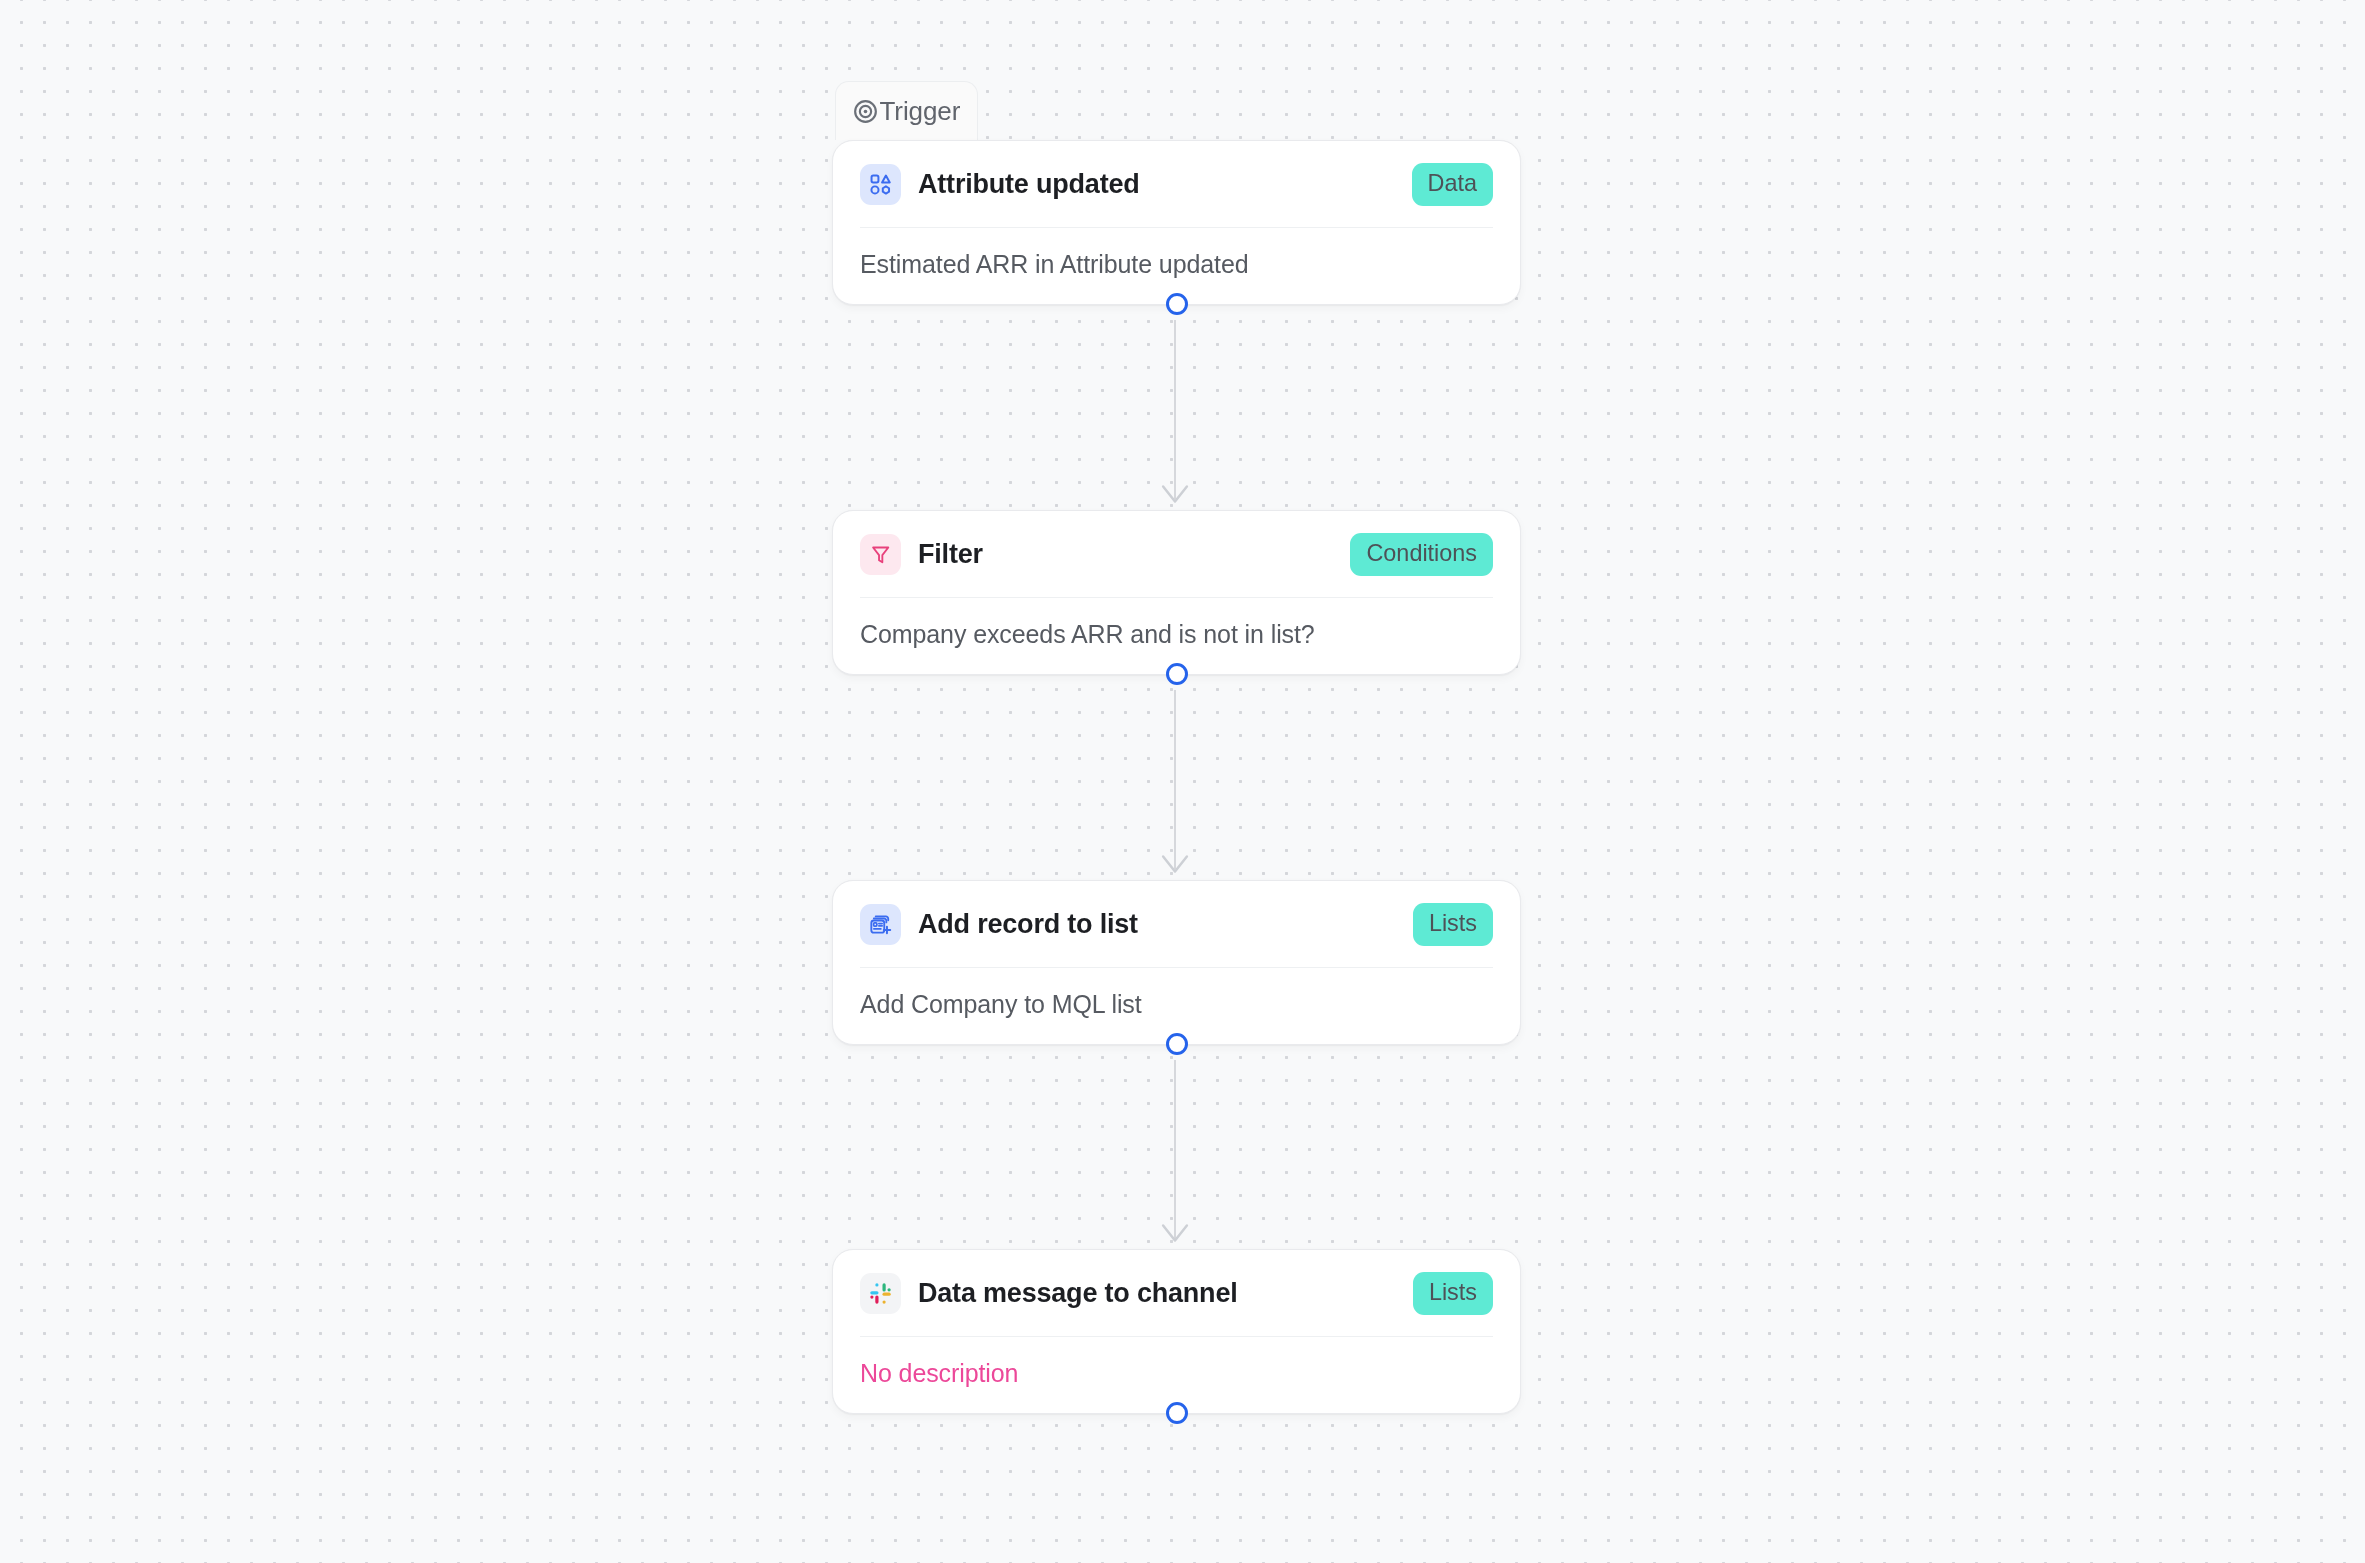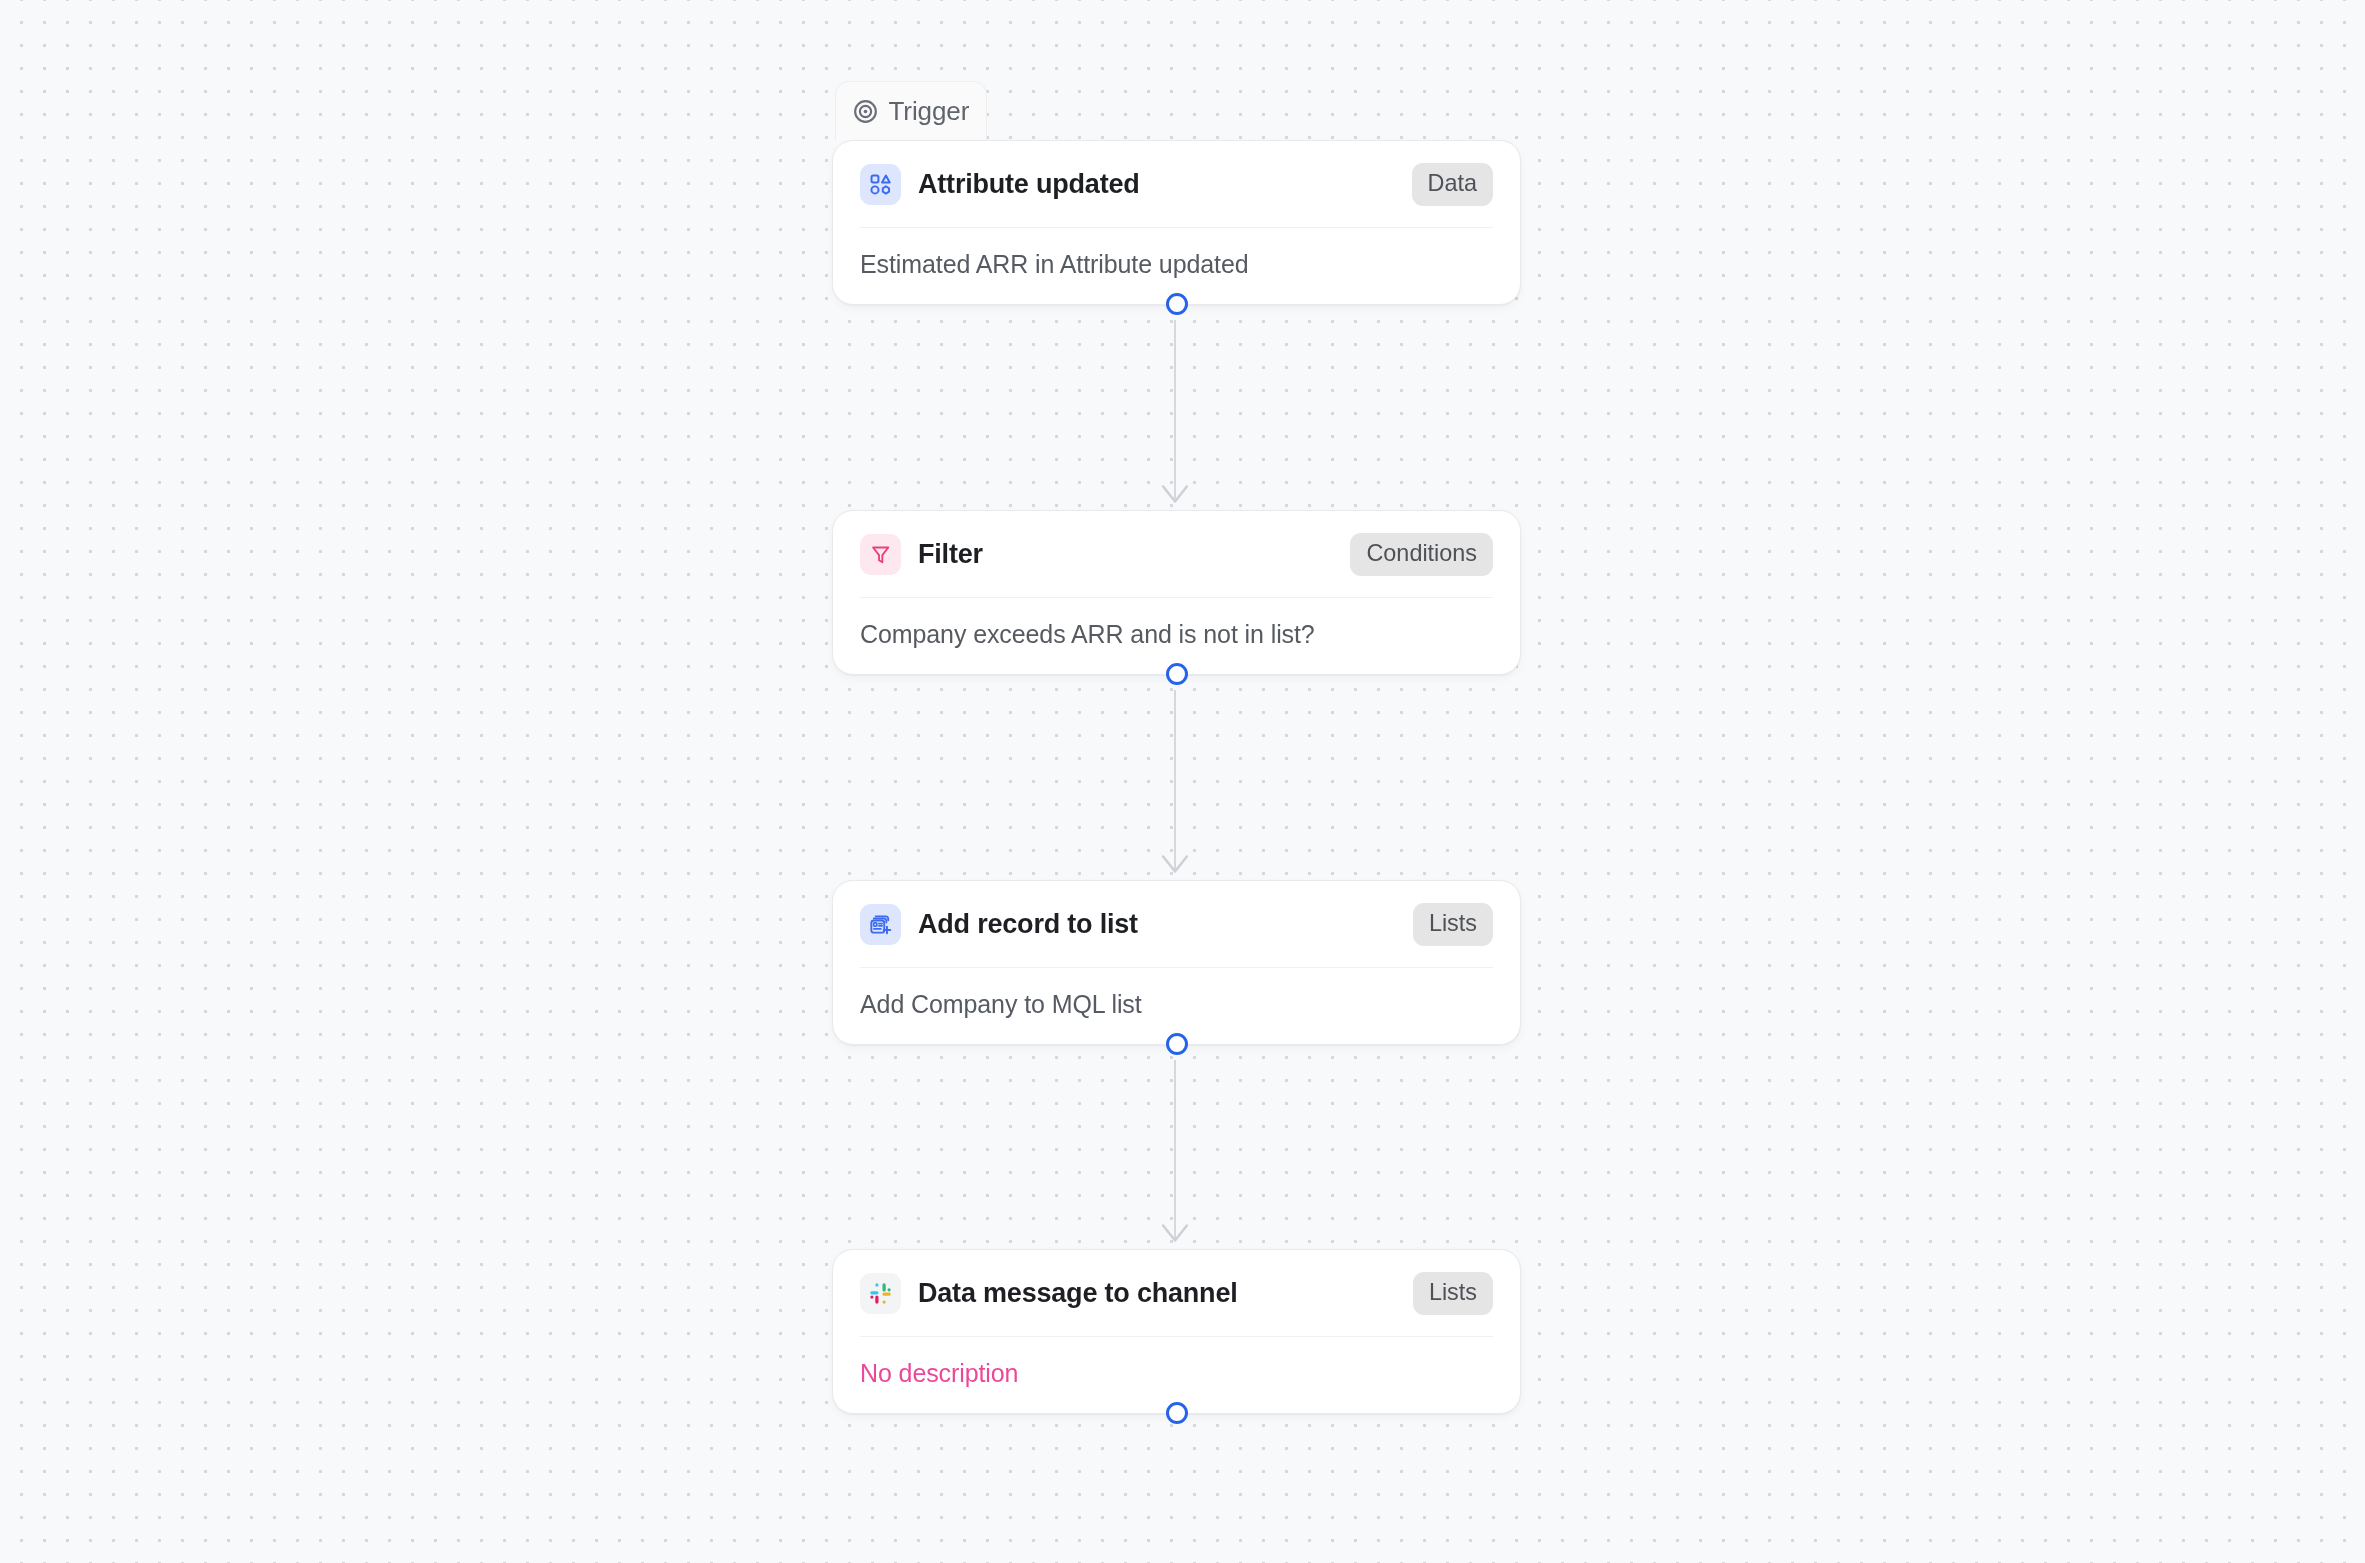--- a/index.html
+++ b/index.html
@@ -32,21 +32,21 @@
   }
 
   
   .trigger-tab {
     position: absolute;
     left: 2.5px;
     top: -59px;
     height: 59px;
     display: flex;
     align-items: center;
-    gap: 10px;
+    gap: 1px;
     padding: 0 17px 0 16px;
     background: #fafafa;
     border: 1.2px solid #eceef0;
     border-bottom: none;
     border-radius: 13.6px 13.6px 0 0;
     box-sizing: border-box;
   }
   .trigger-tab .tab-label {
     font-size: 26px;
     color: #60646c;
@@ -90,21 +90,21 @@
     font-size: 27px;
     font-weight: bold;
     color: #1d1f23;
     letter-spacing: -0.2px;
     margin-left: 17px;
     white-space: nowrap;
   }
 
   .badge {
     margin-left: auto;
-    background: #e5e5e5;
+    background: #5eead4;
     color: #4e5157;
     font-size: 23.4px;
     padding: 9.2px 16px 10.5px 16px;
     border-radius: 11px;
     white-space: nowrap;
     line-height: 1;
   }
 
   .divider {
     height: 1.2px;

